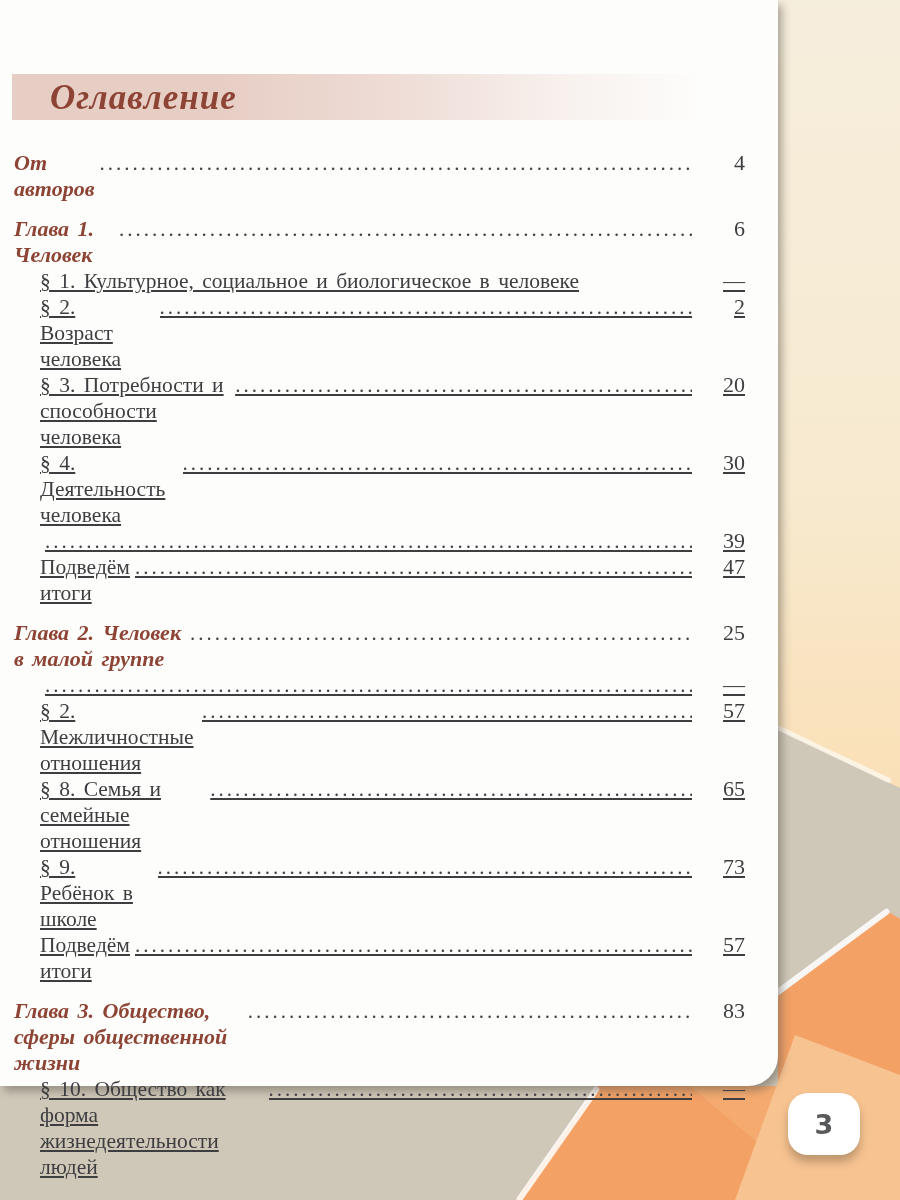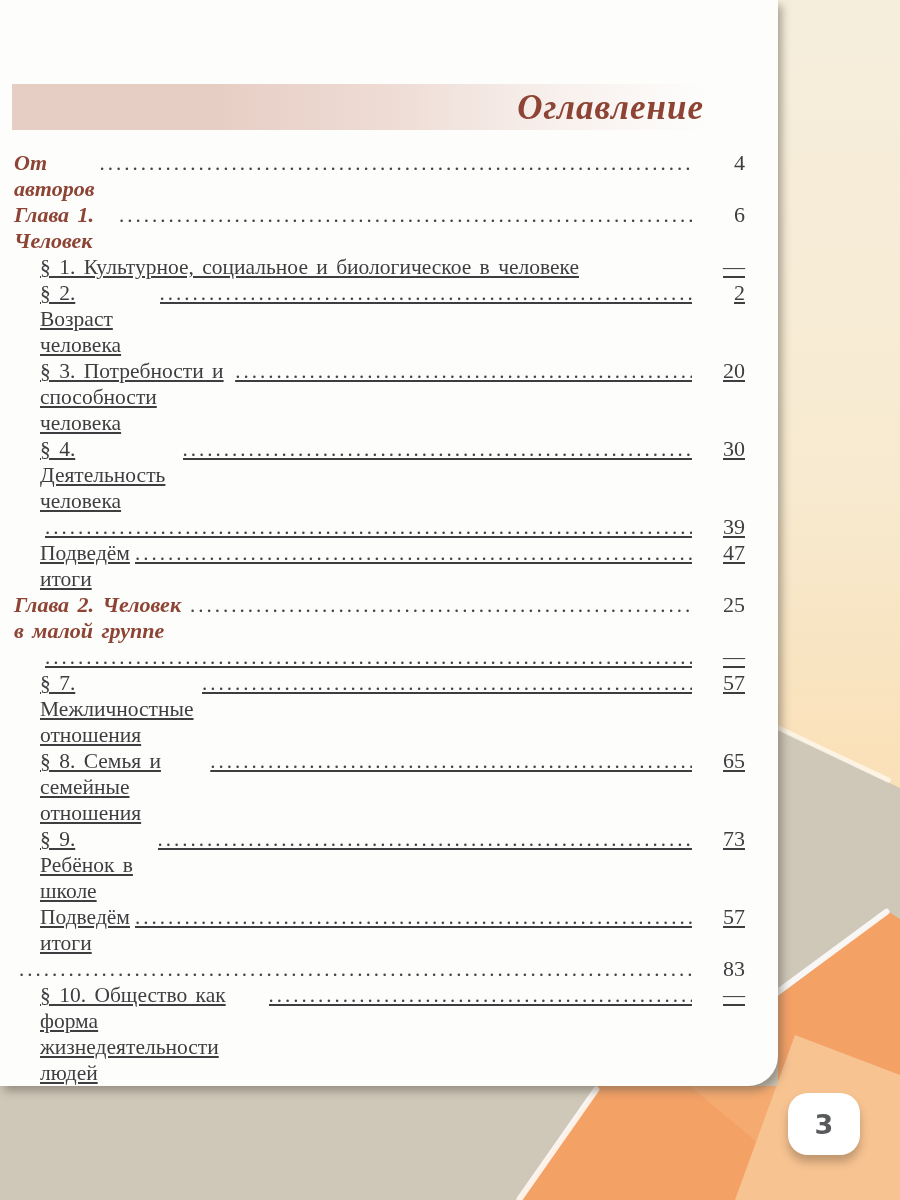--- a/index.html
+++ b/index.html
@@ -33,38 +33,38 @@
   .diag-line.b{left:598px;top:1084px;width:140px;height:6px;transform-origin:left center;transform:rotate(125deg);}
   .diag-line.c{left:775px;top:724px;width:128px;height:5px;transform-origin:left center;transform:rotate(25.3deg);opacity:.7;}
 
   
   .page-card{
     position:absolute;left:0;top:0;width:778px;height:1086px;
     background:#fdfdfc;border-radius:0 0 30px 0;
     box-shadow:4px 5px 9px rgba(95,88,78,.5);
   }
   .title-band{
-    position:absolute;left:12px;top:84px;width:692px;height:46px;
+    position:absolute;left:12px;top:74px;width:692px;height:46px;
     background:linear-gradient(90deg,var(--band_color,#e7cec5) 0%,var(--band_color,#e7cec5) 30%,#eedcd5 55%,#f8f1ee 80%,rgba(255,255,255,0) 100%);
-    display:flex;align-items:center;justify-content:flex-end;
+    display:flex;align-items:center;
   }
   .page-title{
     padding-left:38px;font-style:italic;font-weight:bold;font-size:35px;line-height:1;
     color:var(--title_color,#8d4434);letter-spacing:1px;
   }
 
   
   .toc{position:absolute;left:14px;top:150px;width:731px;}
   .row{
     display:flex;align-items:flex-start;line-height:26px;font-size:21.5px;
     color:var(--entry_color,#3e3e40);word-spacing:3px;
   }
   .row.chapter,.row.front,.row.back{
     font-weight:bold;font-style:italic;font-size:22px;
-    color:var(--title_color,#8d4434);margin-top:0;
+    color:var(--title_color,#8d4434);margin-top:14px;
   }
   .row.front{margin-top:0;}
   .row.item{padding-left:26px;text-decoration:underline;}
   .dots{
     flex:1 1 auto;overflow:hidden;white-space:nowrap;margin:0 5px;
     color:#454548;font-style:normal;font-weight:normal;font-size:21px;
   }
   .dots::after{content:"....................................................................................................................";letter-spacing:3px;}
   .spacer{flex:1 1 auto;}
   .pagenum{
@@ -142,40 +142,41 @@
         <div class="row chapter">
           <span class="label">Глава 2. Человек в малой группе</span>
           <span class="dots"></span>
           <span class="pagenum">25</span>
         </div>
         <div class="row item">
           <span class="dots"></span>
           <span class="pagenum">—</span>
         </div>
         <div class="row item">
-          <span class="label">§ 7. Межличностные отношения</span>
+          <span class="label">§ 2. Межличностные отношения</span>
           <span class="dots"></span>
           <span class="pagenum">57</span>
         </div>
         <div class="row item">
           <span class="label">§ 8. Семья и семейные отношения</span>
           <span class="dots"></span>
           <span class="pagenum">65</span>
         </div>
         <div class="row item">
           <span class="label">§ 9. Ребёнок в школе</span>
           <span class="dots"></span>
           <span class="pagenum">73</span>
         </div>
         <div class="row item">
           <span class="label">Подведём итоги</span>
           <span class="dots"></span>
           <span class="pagenum">57</span>
         </div>
         <div class="row chapter">
+          <span class="label">Глава 3. Общество, сферы общественной жизни</span>
           <span class="dots"></span>
           <span class="pagenum">83</span>
         </div>
         <div class="row item">
           <span class="label">§ 10. Общество как форма жизнедеятельности людей</span>
           <span class="dots"></span>
           <span class="pagenum">—</span>
         </div>
       </div>
   </div>

